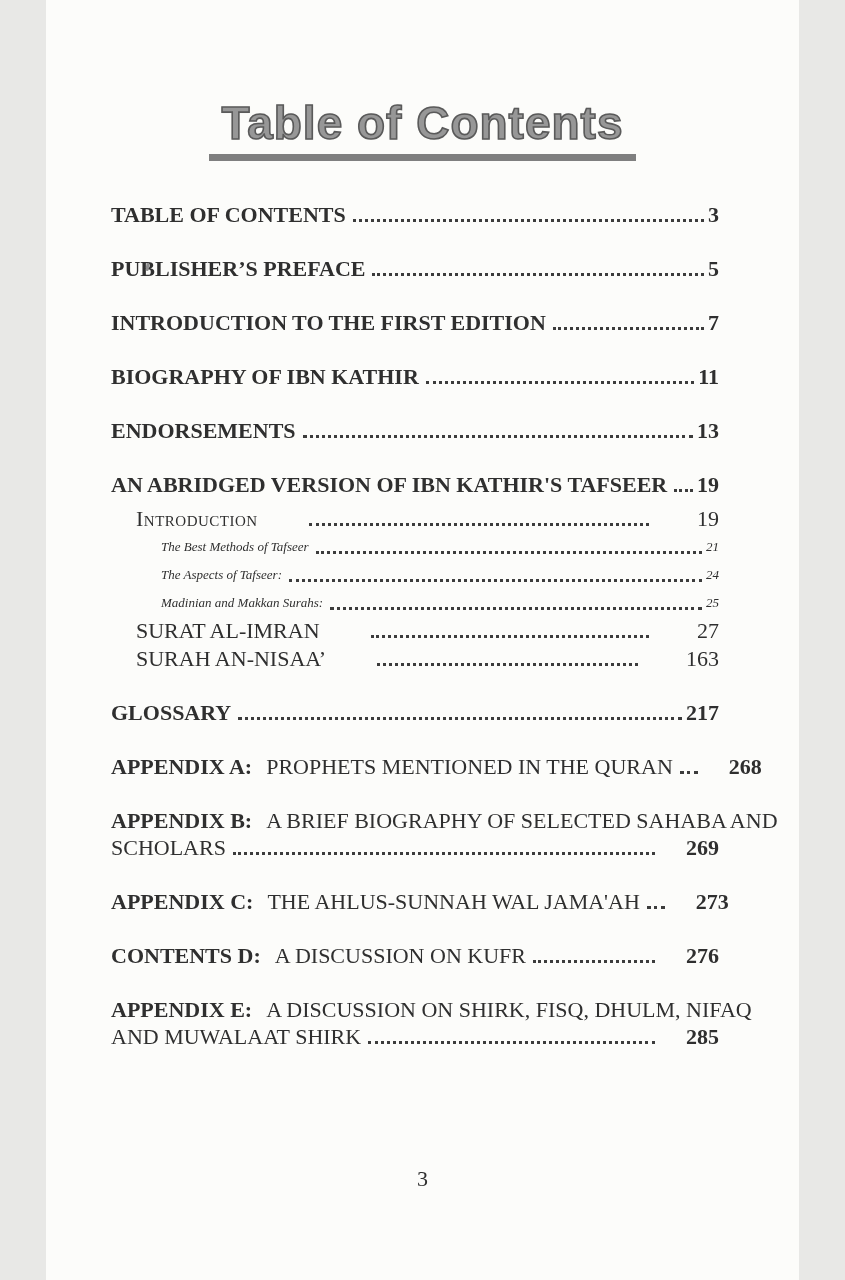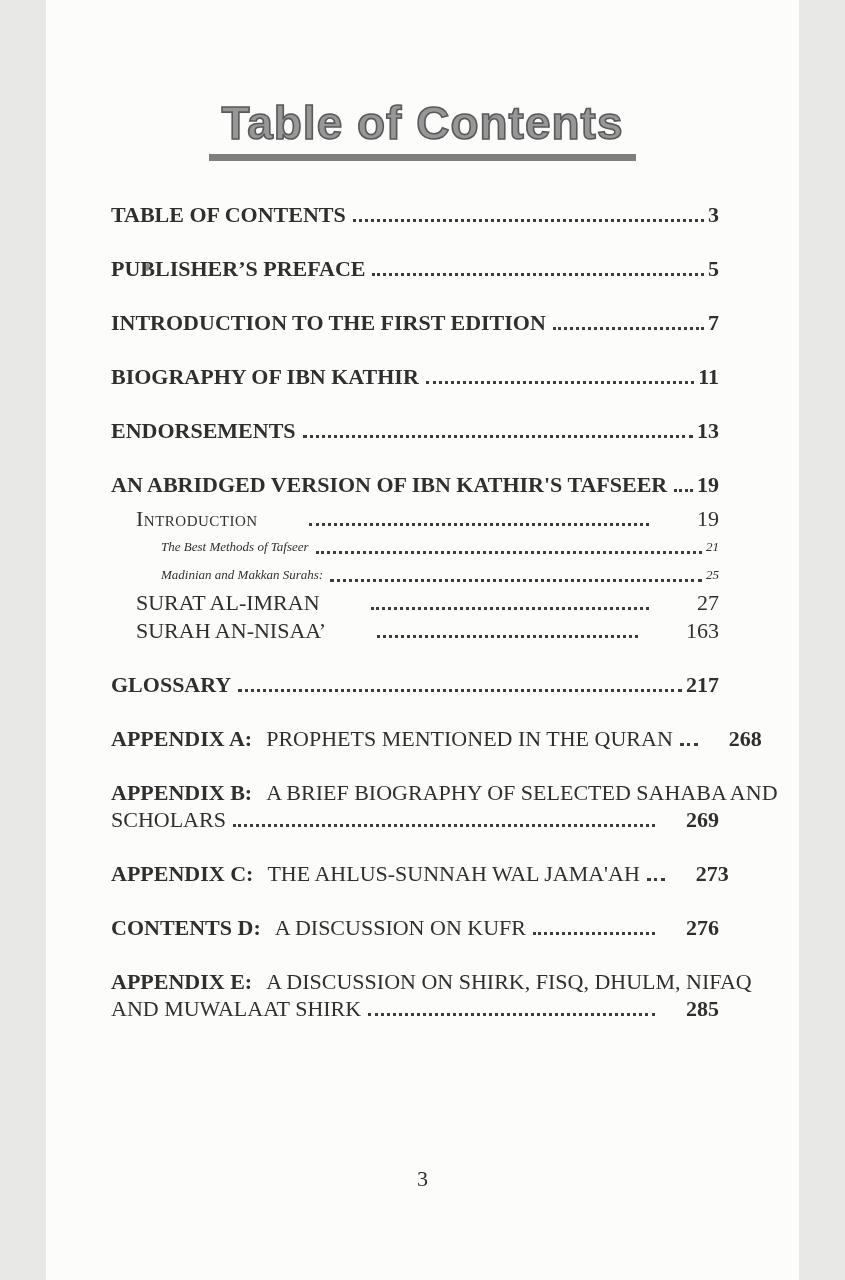--- a/index.html
+++ b/index.html
@@ -158,20 +158,29 @@
 
       <span class="label1">The Best Methods of Tafseer</span>
       <span class="leader"></span>
       <span class="page-num">21</span>
     </div>
 
   </div>
       <div class="entry l3">
     <div class="line line1">
 
+      <span class="label1">The Aspects of Tafseer:</span>
+      <span class="leader"></span>
+      <span class="page-num">24</span>
+    </div>
+
+  </div>
+      <div class="entry l3">
+    <div class="line line1">
+
       <span class="label1">Madinian and Makkan Surahs:</span>
       <span class="leader"></span>
       <span class="page-num">25</span>
     </div>
 
   </div>
       <div class="entry l2">
     <div class="line line1">
 
       <span class="label1">SURAT AL-IMRAN</span>

